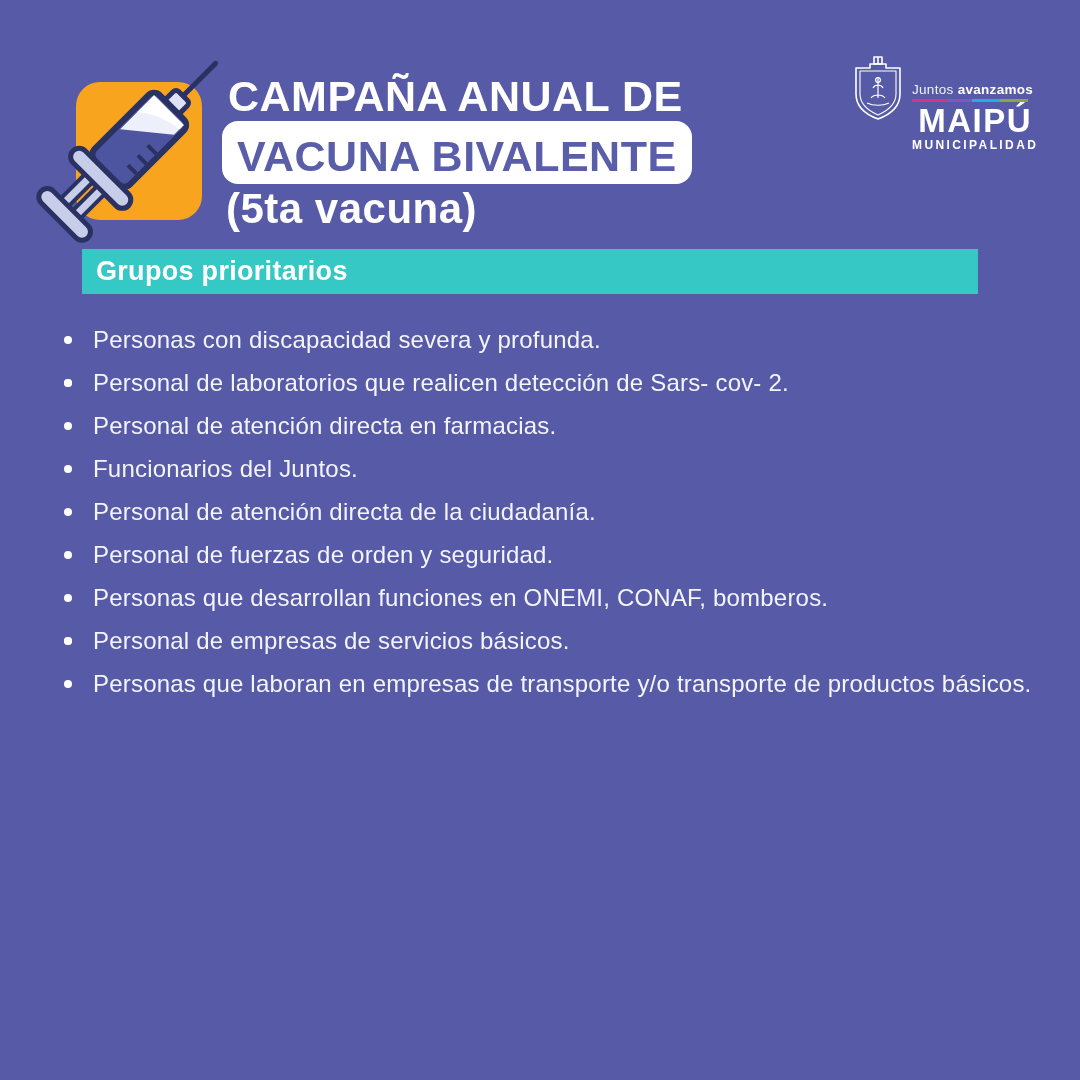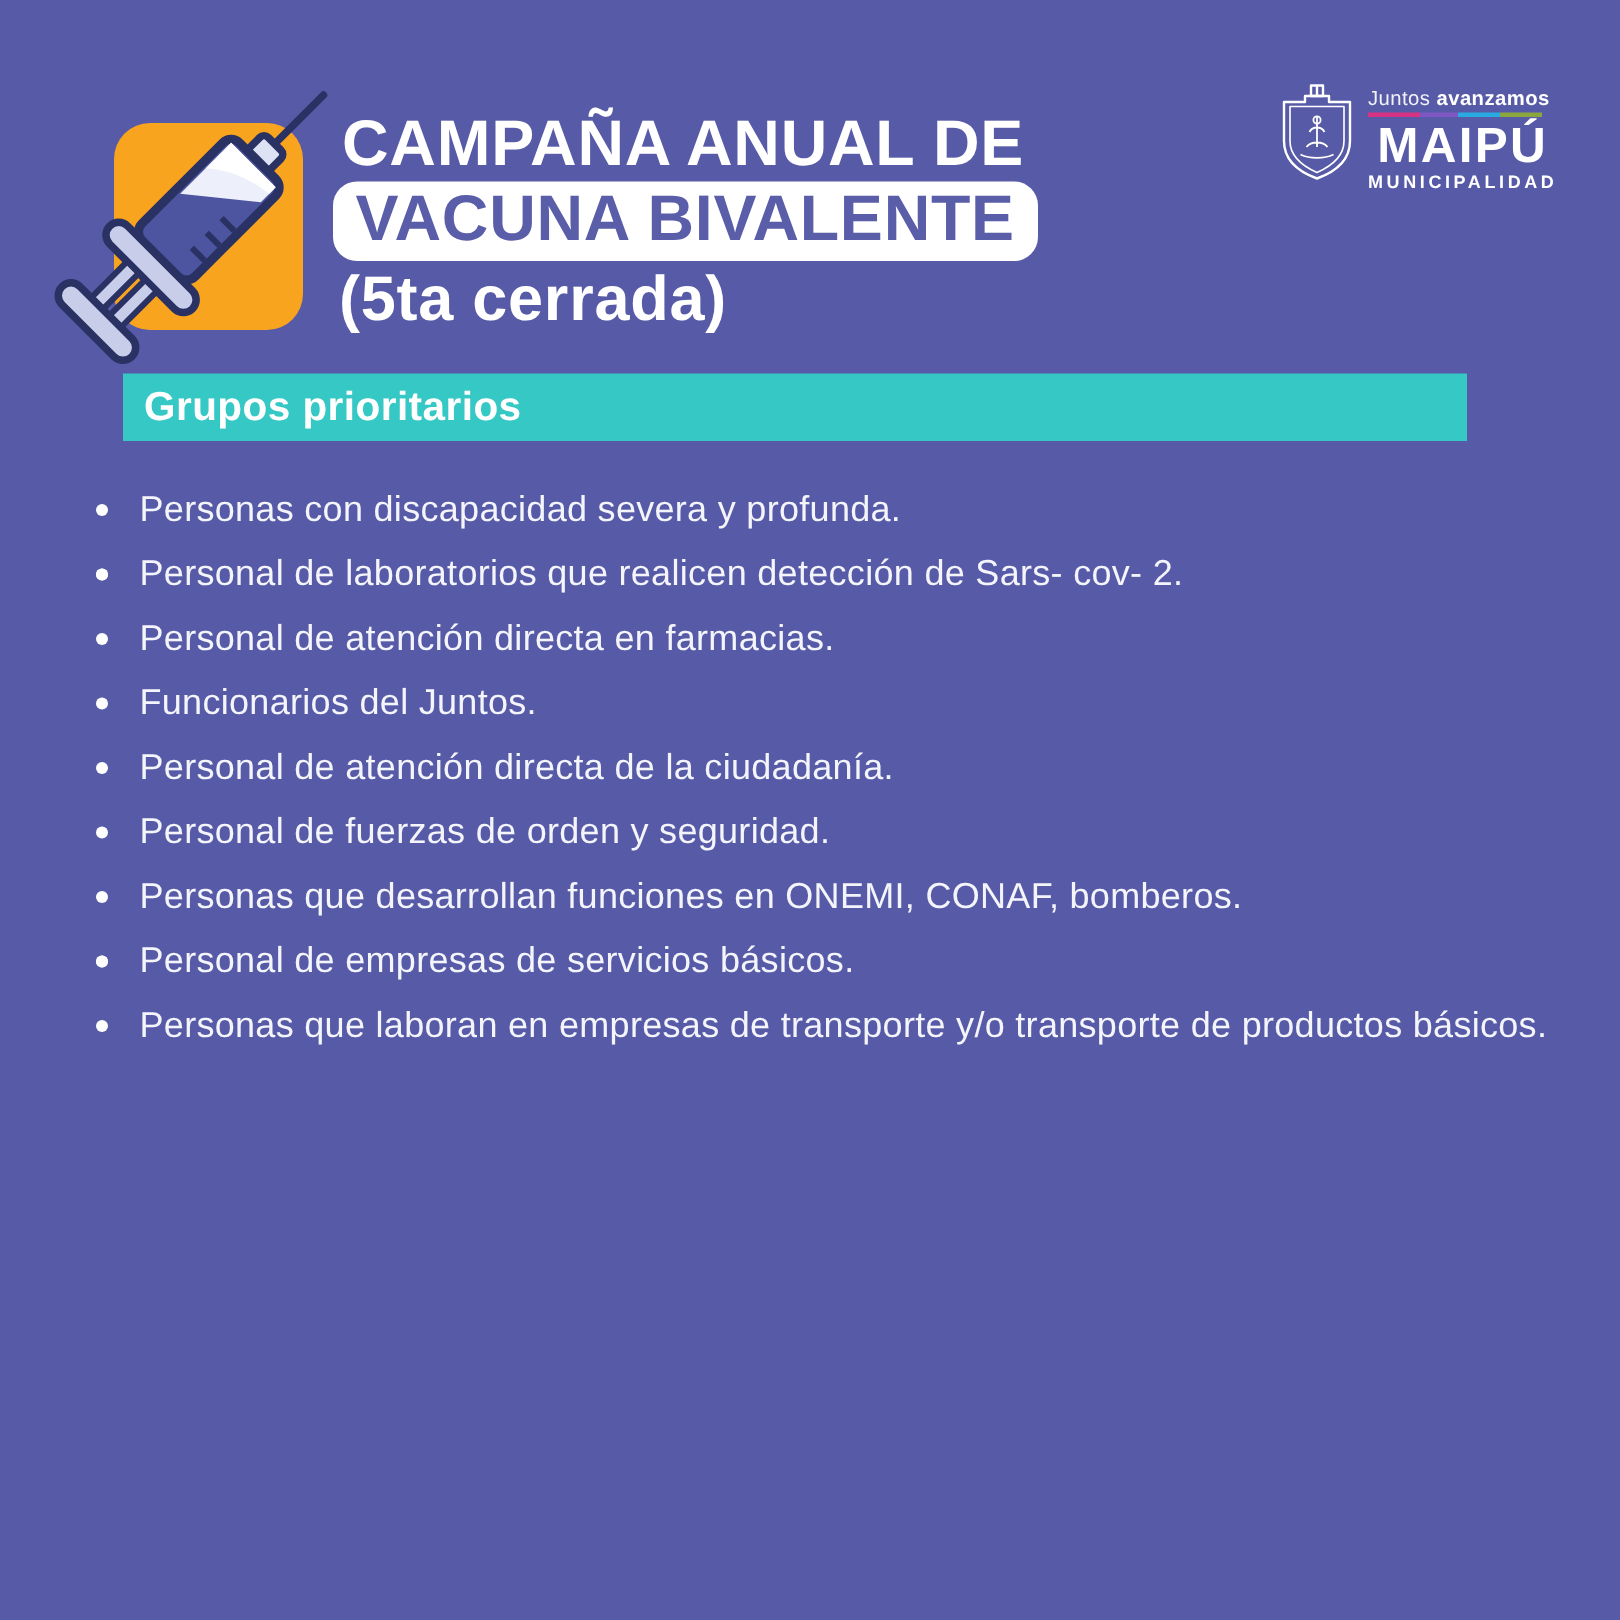--- a/index.html
+++ b/index.html
@@ -41,21 +41,21 @@
     font-size: 43px;
     font-weight: bold;
     letter-spacing: 0.5px;
     line-height: 47px;
     padding-left: 6px;
     white-space: nowrap;
   }
   .title-line2-box {
     background: #ffffff;
     border-radius: 16px;
-    padding: 3px 15px 5px 15px;
+    padding: 13px 15px 5px 15px;
     margin-top: 1px;
   }
   .title-line2 {
     color: #5A5EA9;
     font-size: 43px;
     font-weight: bold;
     letter-spacing: 0.5px;
     line-height: 45px;
     white-space: nowrap;
   }
@@ -79,20 +79,21 @@
     align-items: flex-start;
   }
   .logo-emblem { width: 50px; height: 66px; }
   .logo-text { display: flex; flex-direction: column; padding-top: 3px; }
   .logo-tagline {
     color: #ffffff;
     font-size: 13.5px;
     line-height: 14px;
     letter-spacing: 0.3px;
     white-space: nowrap;
+    margin-top: 24px;
   }
   .logo-tagline .tag-light { font-weight: normal; opacity: 0.92; }
   .logo-tagline .tag-bold { font-weight: bold; }
   .logo-underline {
     height: 3px;
     width: 116px;
     margin-top: 2px;
     background: linear-gradient(to right,
       #D63384 0%, #D63384 30%,
       #7E57C2 30%, #7E57C2 52%,
@@ -187,21 +188,21 @@
 
       <rect x="-33" y="91" width="66" height="17" rx="8.5" fill="#C8CDEA" stroke="#2A3163" stroke-width="5"></rect>
     </g>
   </svg>
 
   <div class="title-block">
     <div class="title-line1">CAMPAÑA ANUAL DE</div>
     <div class="title-line2-box">
       <div class="title-line2">VACUNA BIVALENTE</div>
     </div>
-    <div class="title-line3">(5ta cerrada)</div>
+    <div class="title-line3">(5ta vacuna)</div>
   </div>
 
   <div class="logo">
     <svg class="logo-emblem" viewBox="0 0 50 66">
       <g fill="none" stroke="#ffffff" stroke-width="1.6" stroke-linejoin="round">
 
         <rect x="21" y="1" width="8" height="7"></rect>
         <line x1="25" y1="1" x2="25" y2="8"></line>
 
         <path d="M3,12 L17,12 L17,8 L33,8 L33,12 L47,12 L47,38 C47,52 36,59 25,63 C14,59 3,52 3,38 Z"></path>

